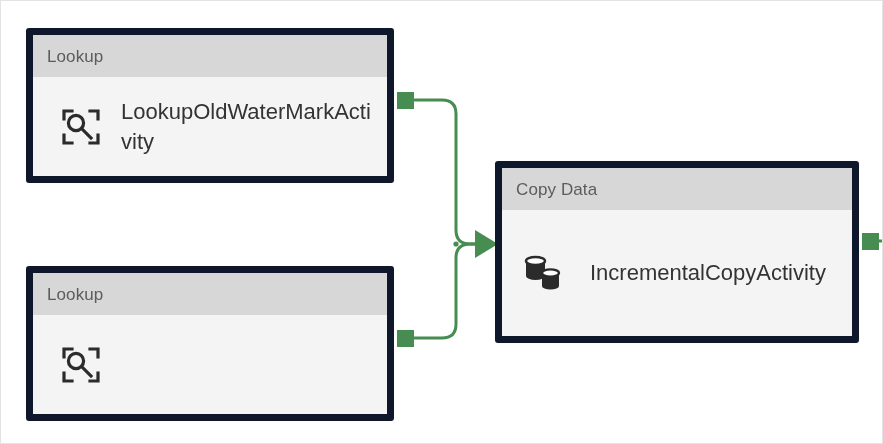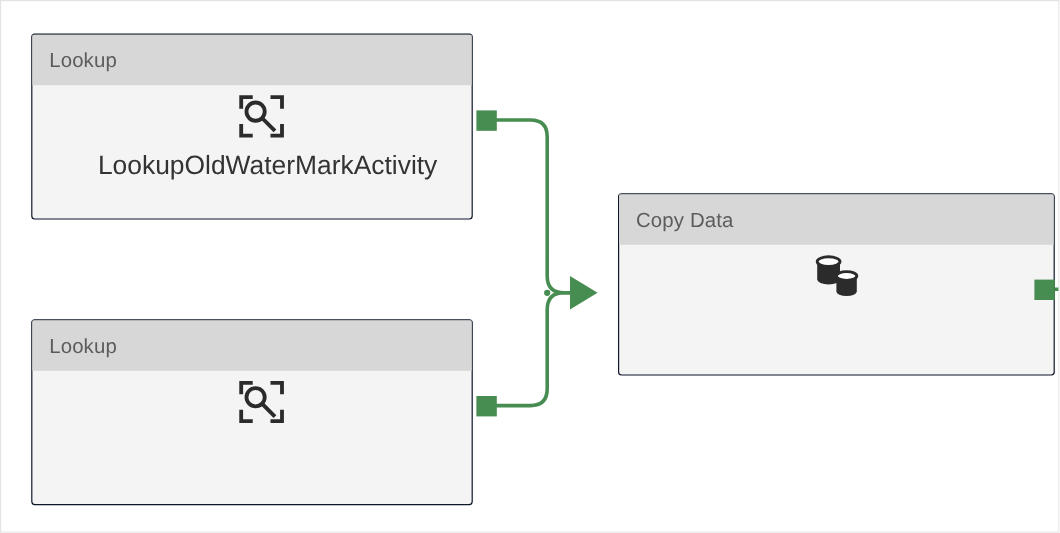--- a/index.html
+++ b/index.html
@@ -23,21 +23,21 @@
     position: absolute;
     left: 0;
     top: 0;
     width: 883px;
     height: 444px;
     pointer-events: none;
   }
   .node {
     position: absolute;
     background: #f4f4f4;
-    border: 1px solid #0f172a;
+    border: 7px solid #0f172a;
     border-radius: 3px;
     box-sizing: border-box;
     box-shadow: 0 0 0 0.5px rgba(0,0,0,0.02);
   }
   .node-header {
     height: 42px;
     background: #d7d7d7;
     display: flex;
     align-items: center;
     padding-left: 14px;
@@ -48,21 +48,20 @@
     color: #5c5c5c;
     letter-spacing: 0.1px;
     line-height: 1;
   }
   .node-body {
     display: flex;
     align-items: center;
     padding: 0 10px 0 18px;
     box-sizing: border-box;
     height: calc(100% - 42px);
-    flex-direction: column;
   }
   .node-icon {
     flex: 0 0 auto;
     width: 52px;
     height: 52px;
     display: flex;
     align-items: center;
     justify-content: center;
   }
   .node-label {
@@ -135,34 +134,35 @@
             <polyline points="38,41 46,41 46,33"></polyline>
             <circle cx="24" cy="21" r="7.6"></circle>
             <line x1="29.6" y1="26.6" x2="39" y2="36"></line>
           </g>
         </svg>
       </span>
     </div>
   </div>
   <div class="port" style="left:396px; top:329px;"></div>
 
-  <div class="node" style="left:494px; top:160px; width:364px; height:152px;margin-left:20px;">
+  <div class="node" style="left:494px; top:160px; width:364px; height:182px;">
     <div class="node-header">
       <span class="node-header-title">Copy Data</span>
     </div>
     <div class="node-body">
       <span class="node-icon">
         <svg width="50" height="50" viewBox="0 0 50 50" xmlns="http://www.w3.org/2000/svg">
           <g fill="#2b2b2b">
             <path d="M5 13 a9.5 4 0 0 1 19 0 v15 a9.5 4 0 0 1 -19 0 z"></path>
             <ellipse cx="14.5" cy="13" rx="9.5" ry="4" fill="#ffffff" stroke="#2b2b2b" stroke-width="2.4"></ellipse>
           </g>
           <g fill="#2b2b2b">
             <path d="M21 25 a8.5 3.6 0 0 1 17 0 v13 a8.5 3.6 0 0 1 -17 0 z"></path>
             <ellipse cx="29.5" cy="25" rx="8.5" ry="3.6" fill="#ffffff" stroke="#2b2b2b" stroke-width="2.4"></ellipse>
           </g>
         </svg>
       </span>
+      <span class="node-label">IncrementalCopyActivity</span>
     </div>
   </div>
   <div class="port" style="left:861px; top:232px;"></div>
 
 </div>
 
 </body></html>

